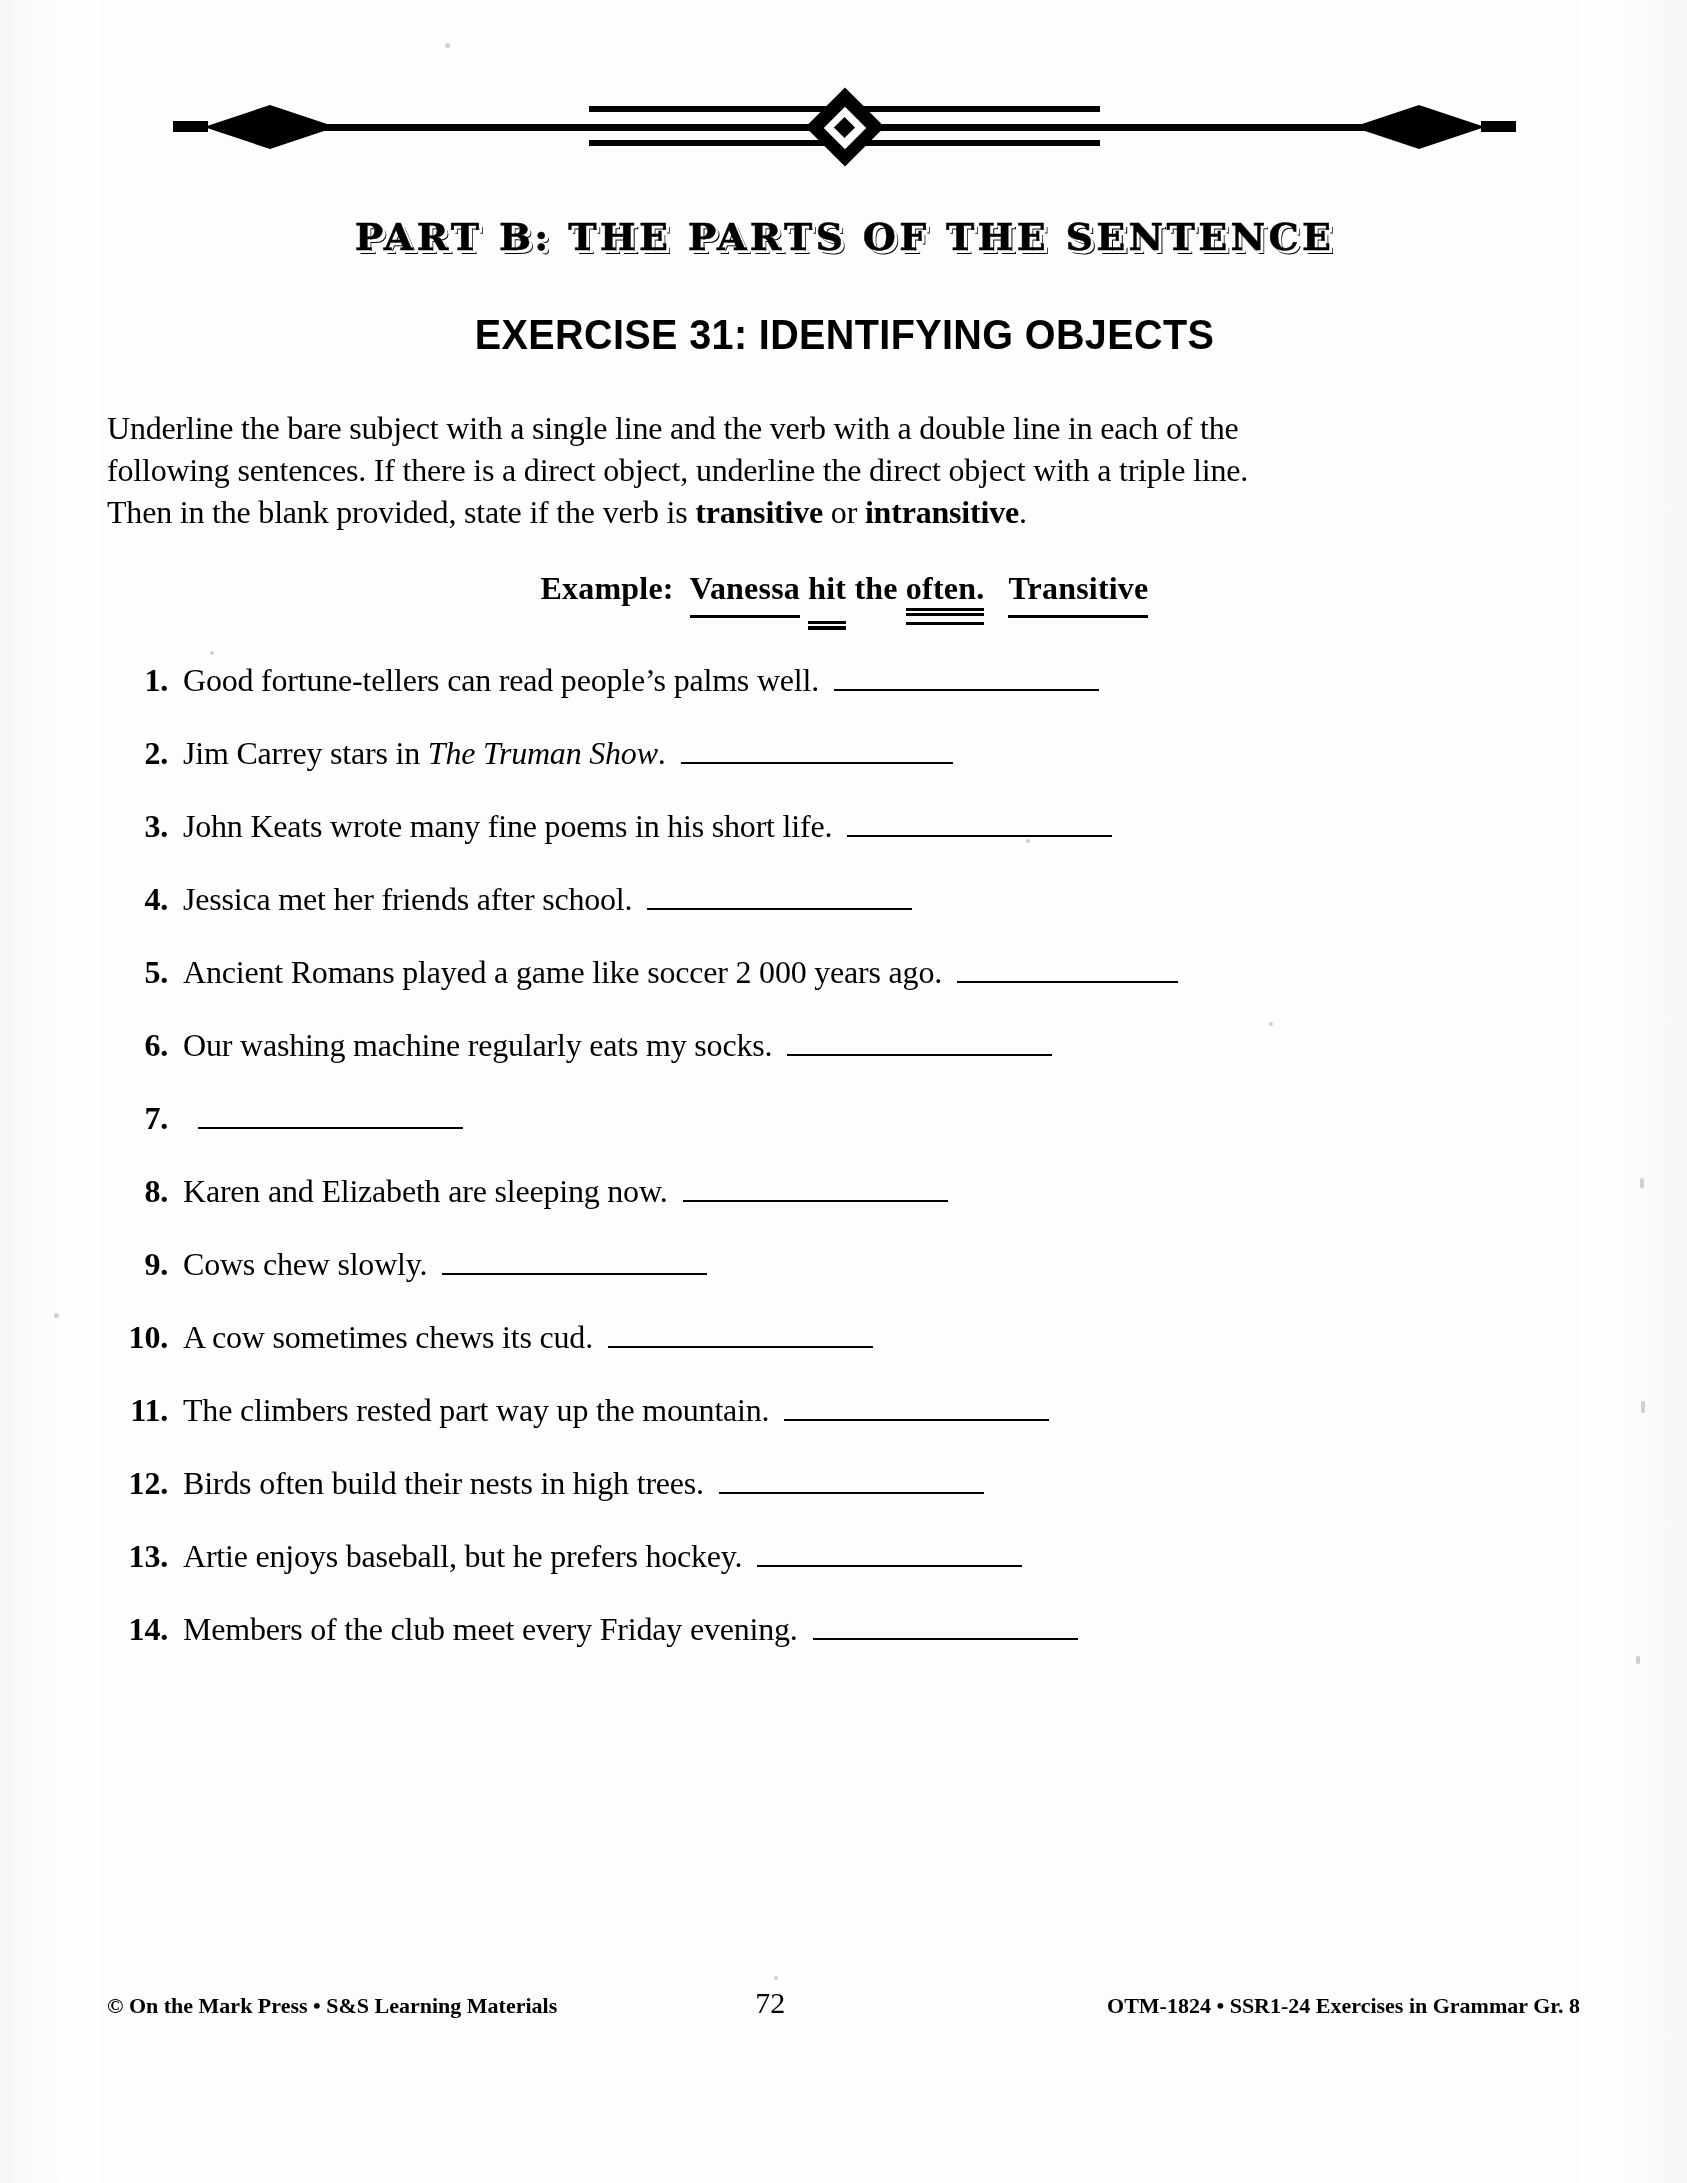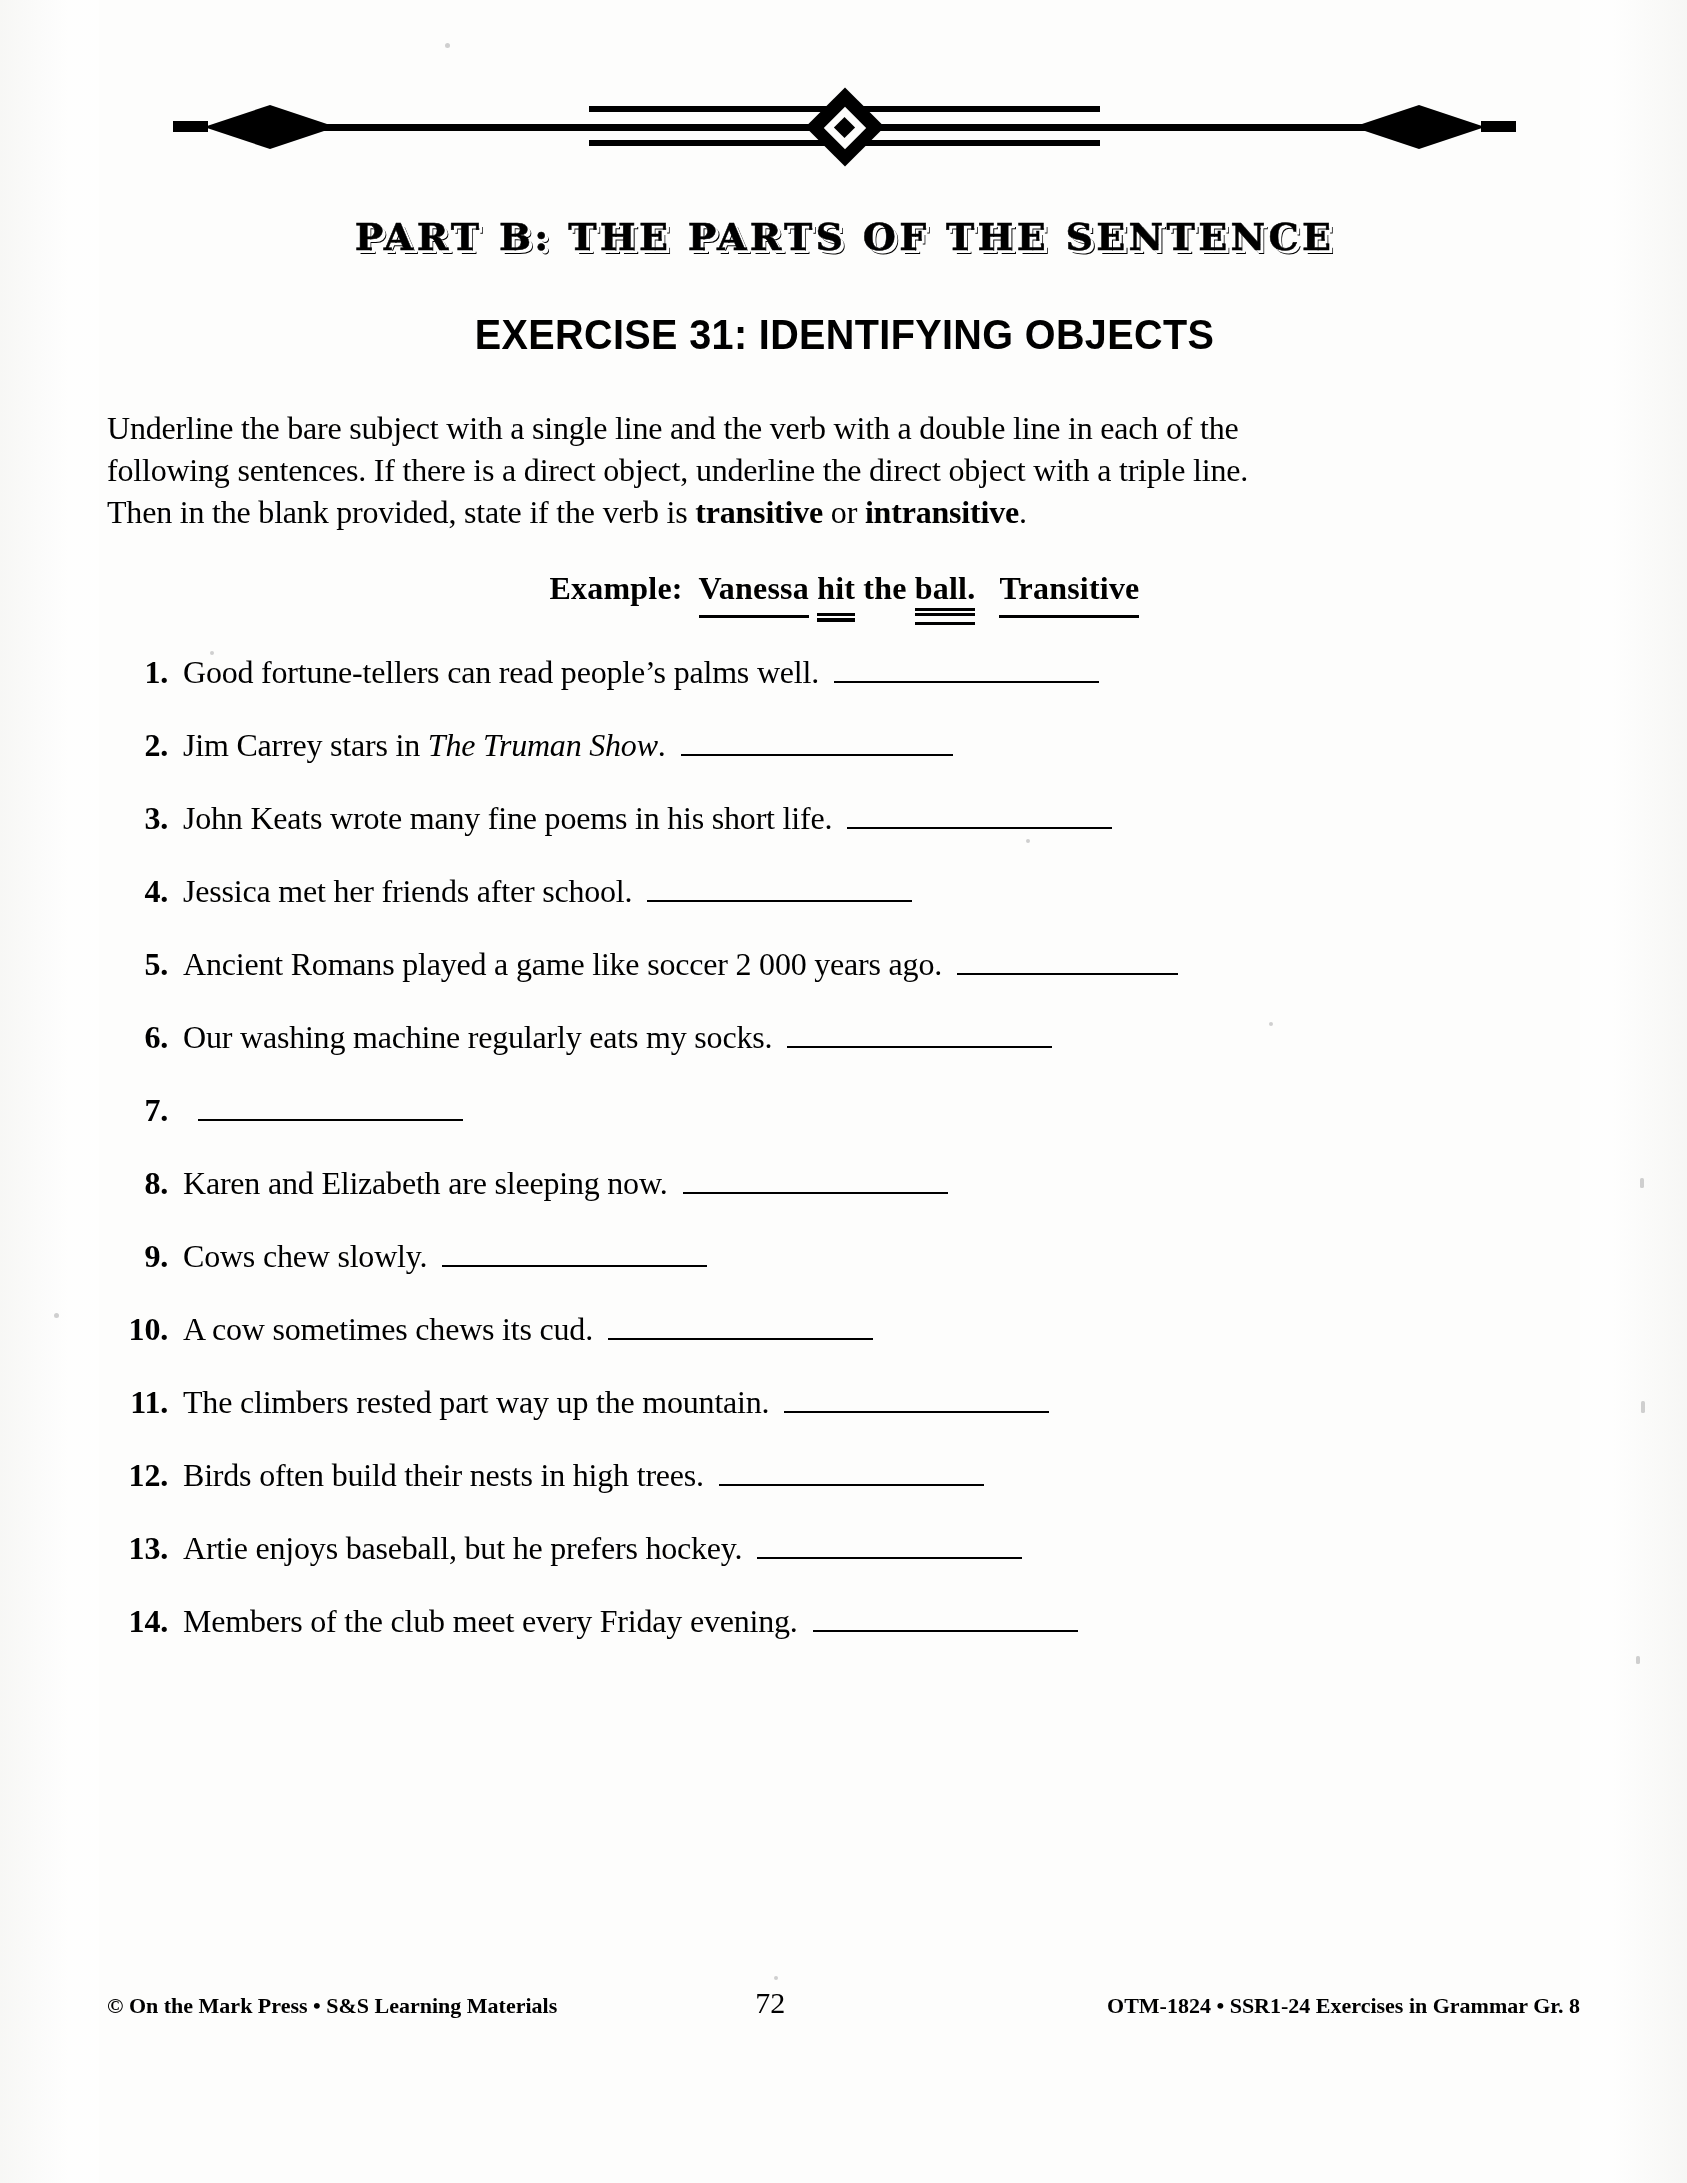--- a/index.html
+++ b/index.html
@@ -188,21 +188,21 @@
     margin-top: 36px;
     letter-spacing: 0.2px;
   }
   .u1 {
     border-bottom: 3.3px solid #000;
     padding-bottom: 9px;
   }
   .u2 {
     display: inline-block;
     position: relative;
-    padding-bottom: 6px;
+    padding-bottom: 14px;
     border-bottom: 3.3px solid #000;
   }
   .u2::after {
     content: "";
     position: absolute;
     left: 0; right: 0;
     bottom: -9px;
     height: 3.3px;
     background: #000;
   }
@@ -333,21 +333,21 @@
       <span>following sentences.  If there is a direct object, underline the direct object with a triple line.</span>
       <br>
       <span>Then in the blank provided, state if the verb is </span><b>transitive</b><span> or </span><b>intransitive</b><span>.</span>
     </div>
 
     <div class="example">
       <span>Example:</span>&nbsp;
       <span class="u1">Vanessa</span>
       <span class="u2">hit</span>
       <span>the</span>
-      <span class="u3">ball.</span>&nbsp;&nbsp;
+      <span class="u3">often.</span>&nbsp;&nbsp;
       <span class="u1">Transitive</span>
     </div>
 
     <div class="qlist">
 
       <div class="qrow">
         <span class="qnum">1.</span>
         <span class="qtext">Good fortune-tellers can read people’s palms well.</span>
         <span class="blank" style="width:265px;"></span>
       </div>

